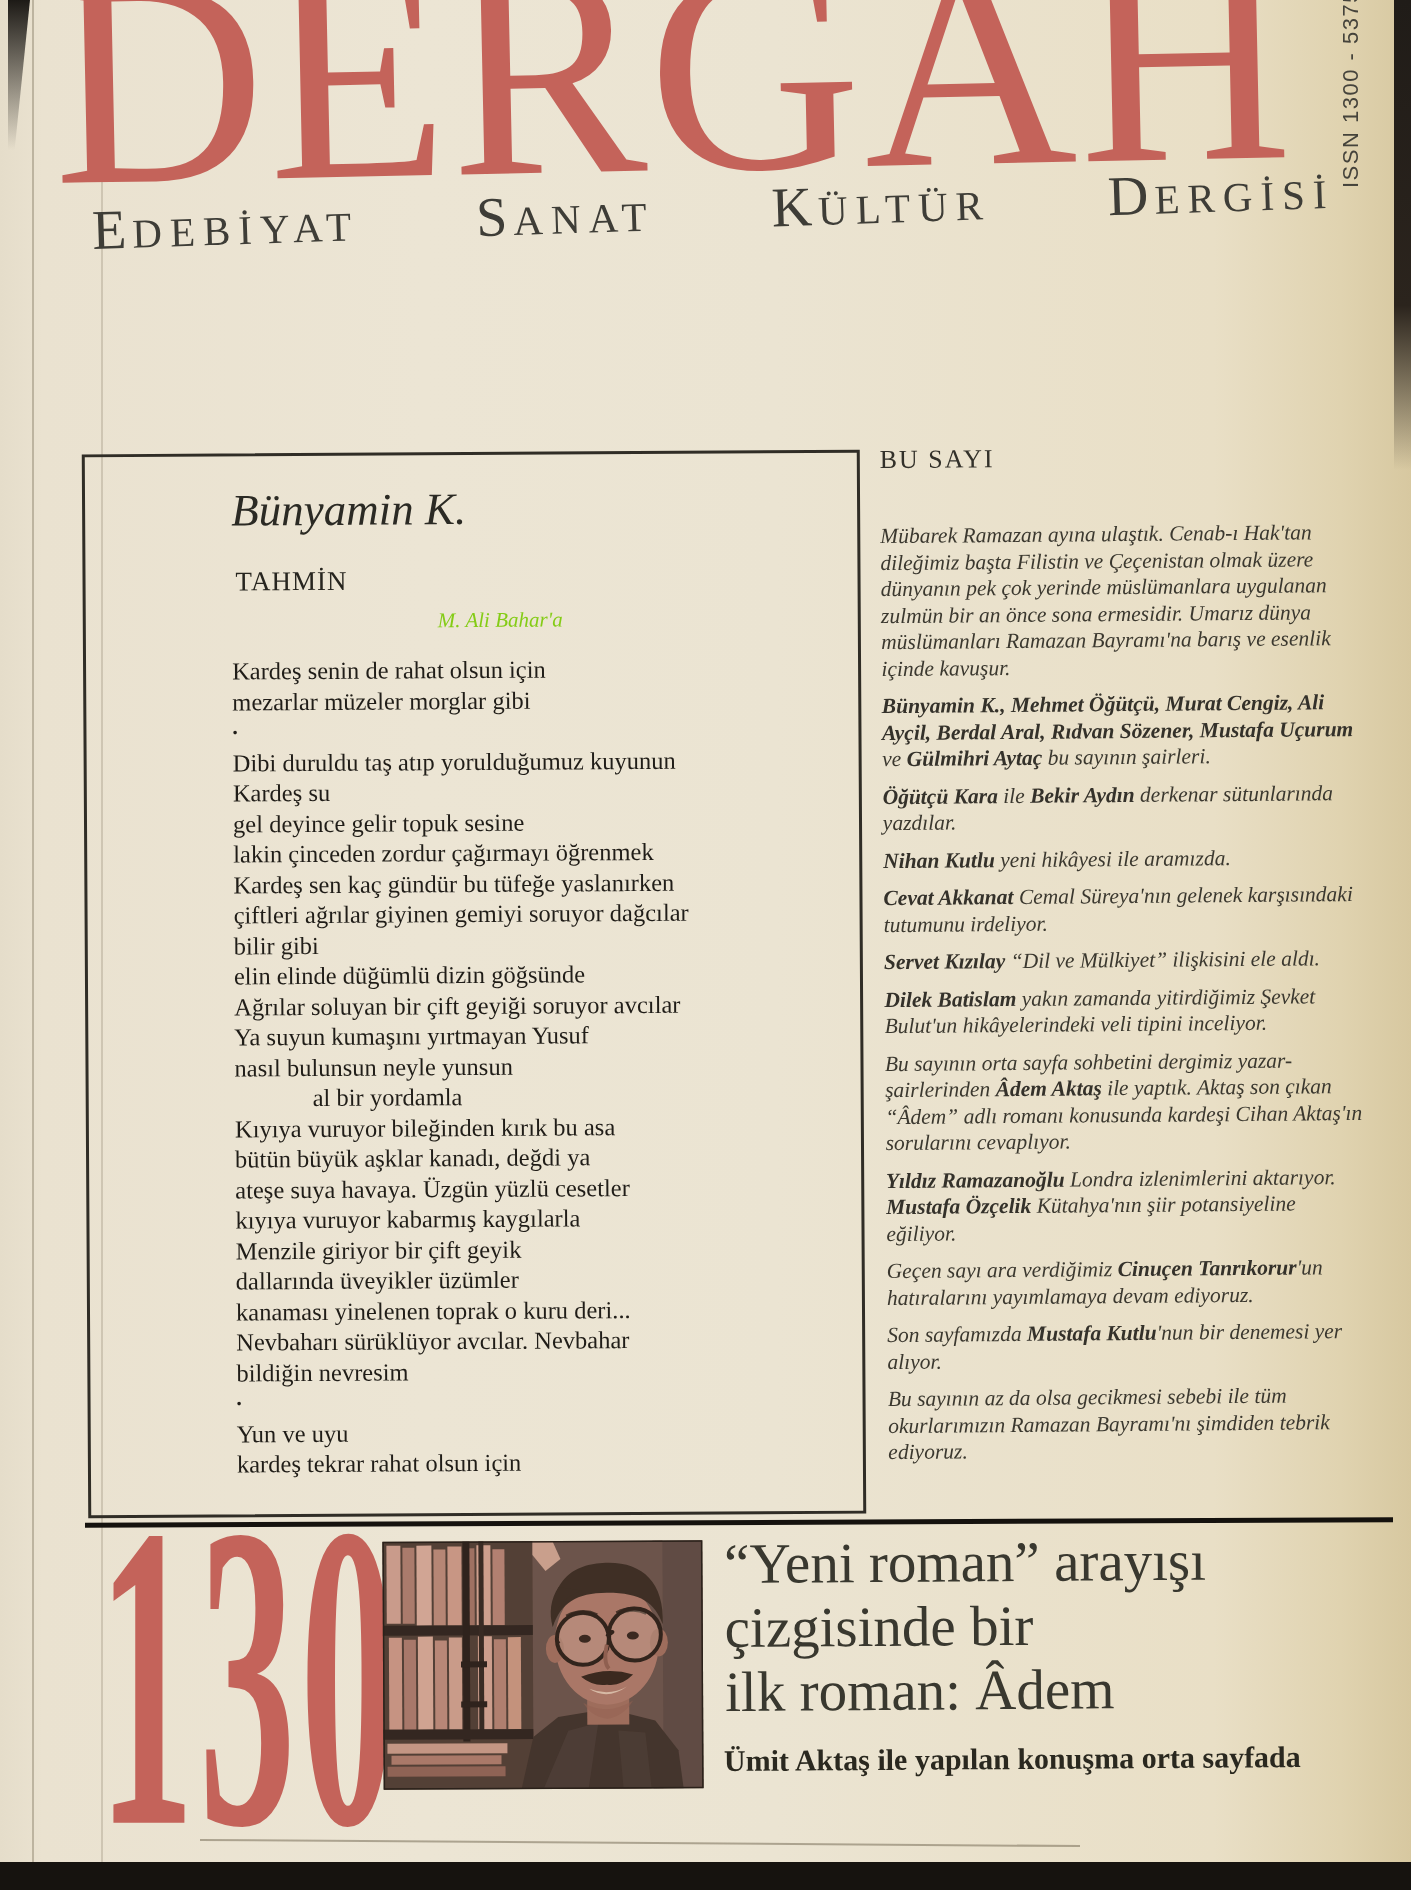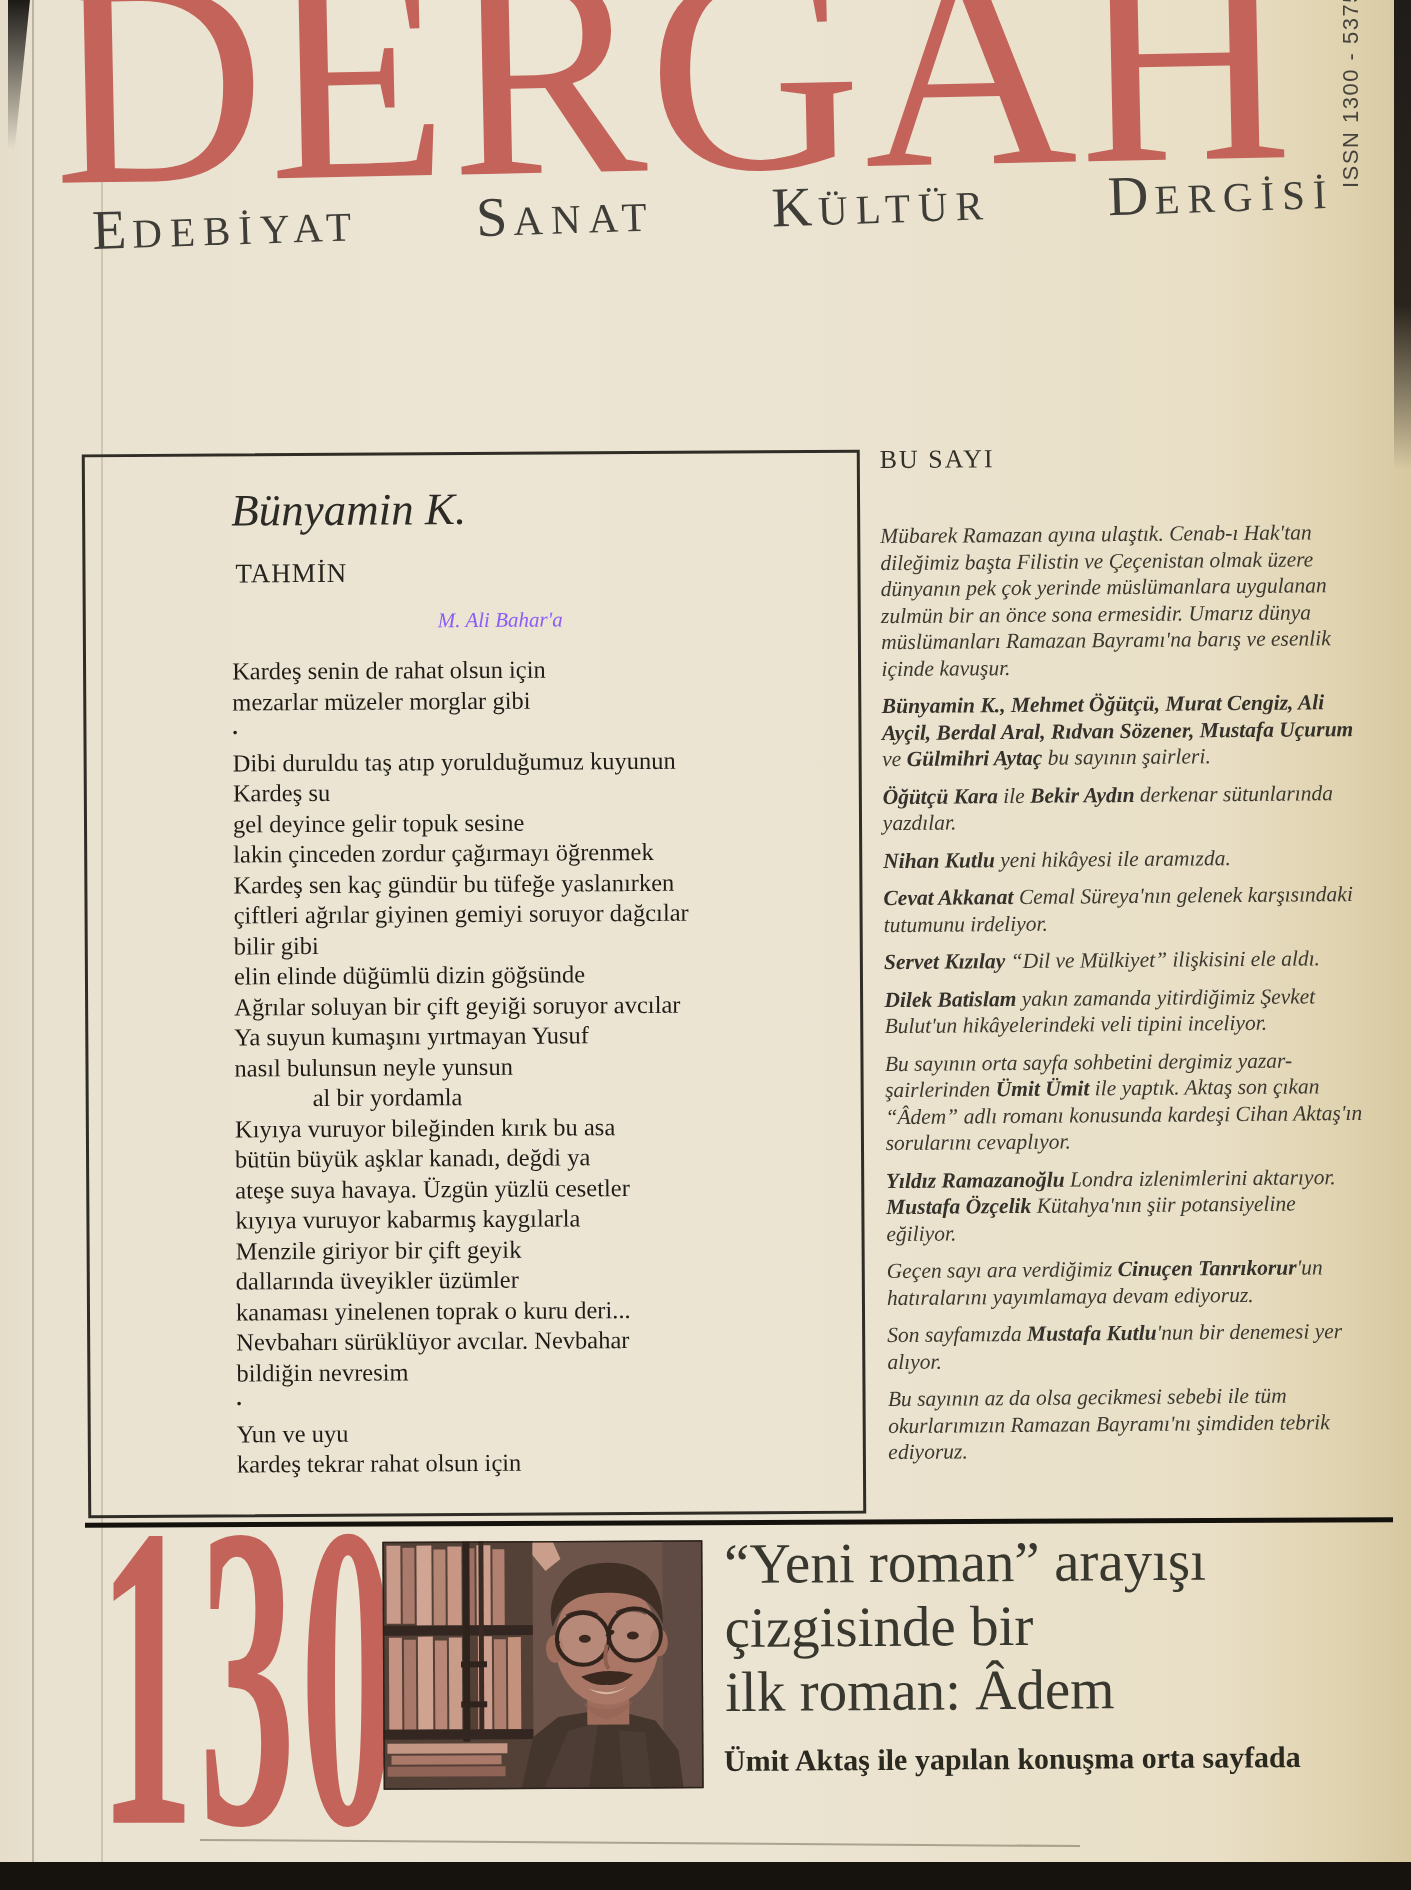--- a/index.html
+++ b/index.html
@@ -51,22 +51,22 @@
     font-family:"Liberation Sans", sans-serif;
     font-size:22px;letter-spacing:1.5px;color:#45433b;white-space:nowrap;
   }
 
   
   .poem-box{
     position:absolute;left:85px;top:452px;width:772px;height:1058px;
     border:3px solid #302d26;transform:rotate(-.35deg);
   }
   .poem-author{position:absolute;left:146px;top:28px;font-style:italic;font-size:45px;color:#2b2a24;}
-  .poem-title{position:absolute;left:150px;top:102px;font-size:27px;letter-spacing:1px;color:#27251f;}
-  .poem-dedication{position:absolute;left:352px;top:153px;font-style:italic;font-size:21px;color:#8b5cf6;}
+  .poem-title{position:absolute;left:150px;top:110px;font-size:27px;letter-spacing:1px;color:#27251f;}
+  .poem-dedication{position:absolute;left:352px;top:153px;font-style:italic;font-size:21px;color:#84cc16;}
   .poem-lines{position:absolute;left:146px;top:200px;width:610px;font-size:24.5px;line-height:30.5px;color:#201d18;}
   .poem-line{white-space:nowrap;}
   .poem-line.bullet{font-size:15px;}
   .poem-line.indent{padding-left:78px;}
 
   
   .busayi{position:absolute;left:884px;top:443px;width:482px;transform:rotate(-.5deg);}
   .busayi-heading{font-size:26px;letter-spacing:2px;color:#33312a;margin:0 0 48px 0;}
   .busayi-p{font-style:italic;font-size:21.5px;line-height:26.5px;color:#3b382f;margin:0 0 11px 0;}
   .busayi-p b{font-weight:bold;color:#34312a;}
@@ -164,21 +164,21 @@
   <div class="busayi">
     <p class="busayi-heading">BU SAYI</p>
     <div>
         <p class="busayi-p"><span>Mübarek Ramazan ayına ulaştık. Cenab-ı Hak'tan dileğimiz başta Filistin ve Çeçenistan olmak üzere dünyanın pek çok yerinde müslümanlara uygulanan zulmün bir an önce sona ermesidir. Umarız dünya müslümanları Ramazan Bayramı'na barış ve esenlik içinde kavuşur.</span></p>
         <p class="busayi-p"><b>Bünyamin K., Mehmet Öğütçü, Murat Cengiz, Ali Ayçil, Berdal Aral, Rıdvan Sözener, Mustafa Uçurum</b><span> ve </span><b>Gülmihri Aytaç</b><span> bu sayının şairleri.</span></p>
         <p class="busayi-p"><b>Öğütçü Kara</b><span> ile </span><b>Bekir Aydın</b><span> derkenar sütunlarında yazdılar.</span></p>
         <p class="busayi-p"><b>Nihan Kutlu</b><span> yeni hikâyesi ile aramızda.</span></p>
         <p class="busayi-p"><b>Cevat Akkanat</b><span> Cemal Süreya'nın gelenek karşısındaki tutumunu irdeliyor.</span></p>
         <p class="busayi-p"><b>Servet Kızılay</b><span> “Dil ve Mülkiyet” ilişkisini ele aldı.</span></p>
         <p class="busayi-p"><b>Dilek Batislam</b><span> yakın zamanda yitirdiğimiz Şevket Bulut'un hikâyelerindeki veli tipini inceliyor.</span></p>
-        <p class="busayi-p"><span>Bu sayının orta sayfa sohbetini dergimiz yazar-şairlerinden </span><b>Ümit Ümit</b><span> ile yaptık. Aktaş son çıkan “Âdem” adlı romanı konusunda kardeşi Cihan Aktaş'ın sorularını cevaplıyor.</span></p>
+        <p class="busayi-p"><span>Bu sayının orta sayfa sohbetini dergimiz yazar-şairlerinden </span><b>Âdem Aktaş</b><span> ile yaptık. Aktaş son çıkan “Âdem” adlı romanı konusunda kardeşi Cihan Aktaş'ın sorularını cevaplıyor.</span></p>
         <p class="busayi-p"><b>Yıldız Ramazanoğlu</b><span> Londra izlenimlerini aktarıyor. </span><b>Mustafa Özçelik</b><span> Kütahya'nın şiir potansiyeline eğiliyor.</span></p>
         <p class="busayi-p"><span>Geçen sayı ara verdiğimiz </span><b>Cinuçen Tanrıkorur</b><span>'un hatıralarını yayımlamaya devam ediyoruz.</span></p>
         <p class="busayi-p"><span>Son sayfamızda </span><b>Mustafa Kutlu</b><span>'nun bir denemesi yer alıyor.</span></p>
         <p class="busayi-p"><span>Bu sayının az da olsa gecikmesi sebebi ile tüm okurlarımızın Ramazan Bayramı'nı şimdiden tebrik ediyoruz.</span></p>
       </div>
   </div>
 
   <div class="footer-rule"></div>
   <div class="issue-number">130</div>
 

